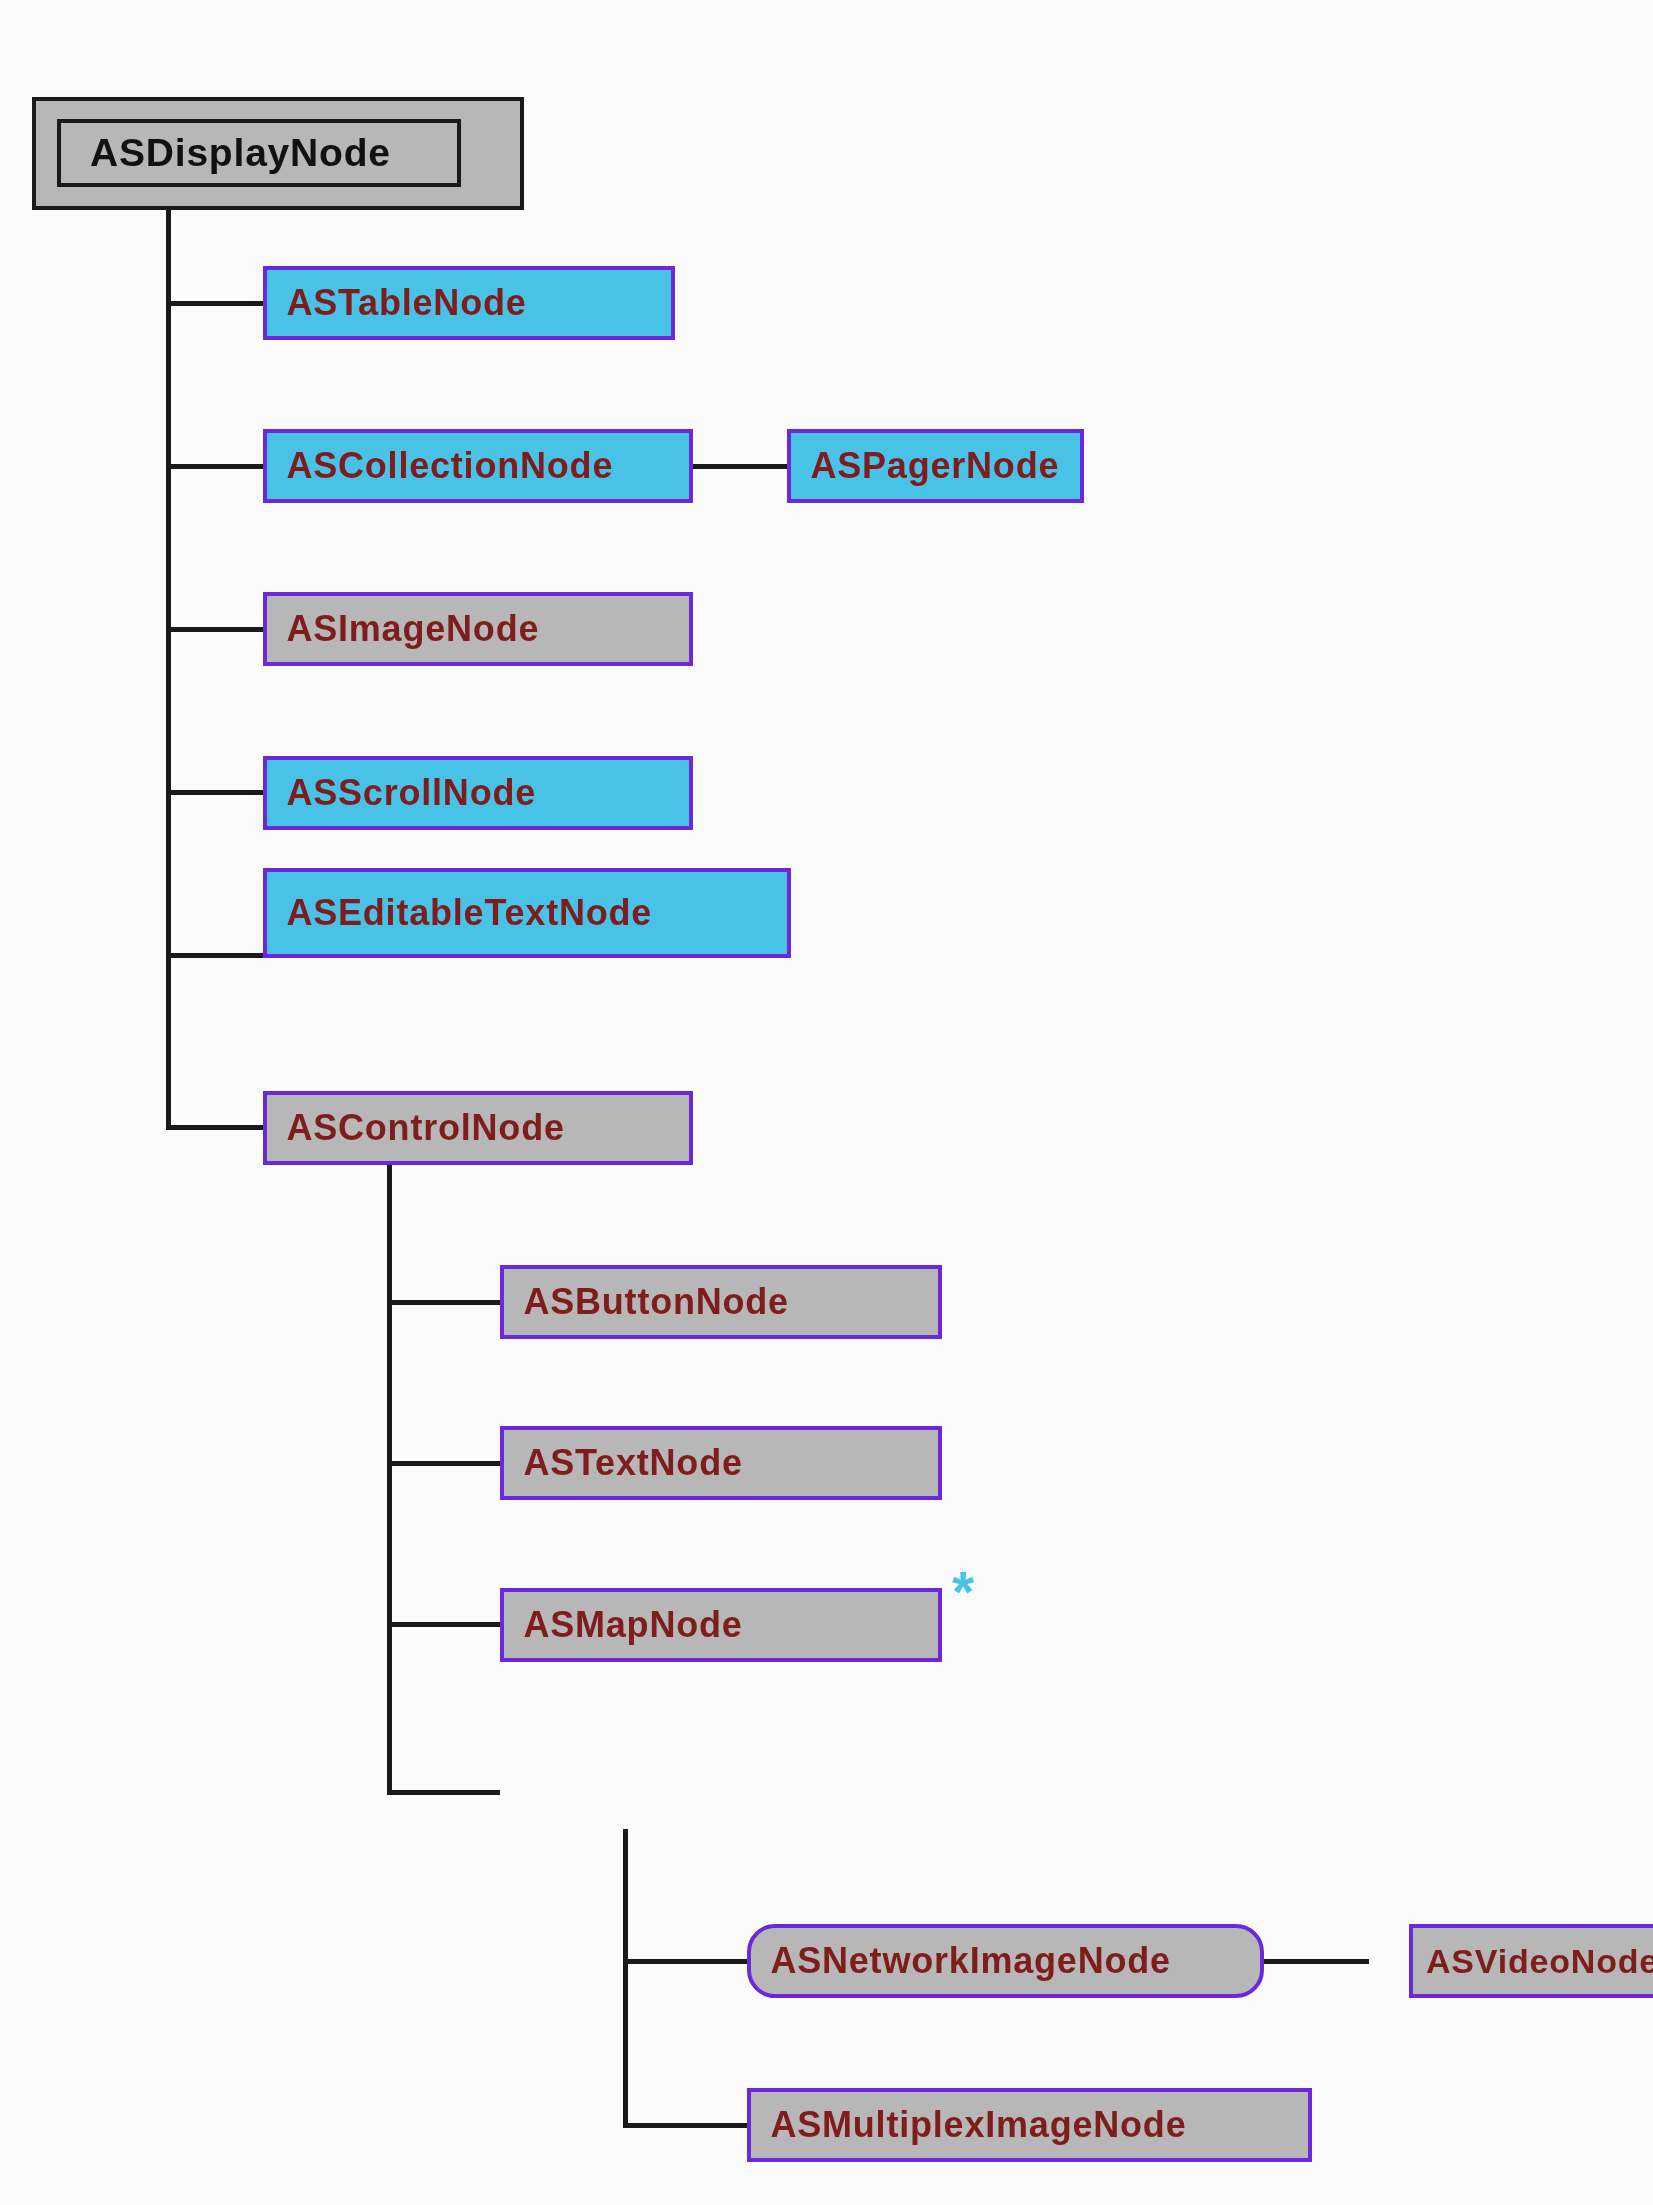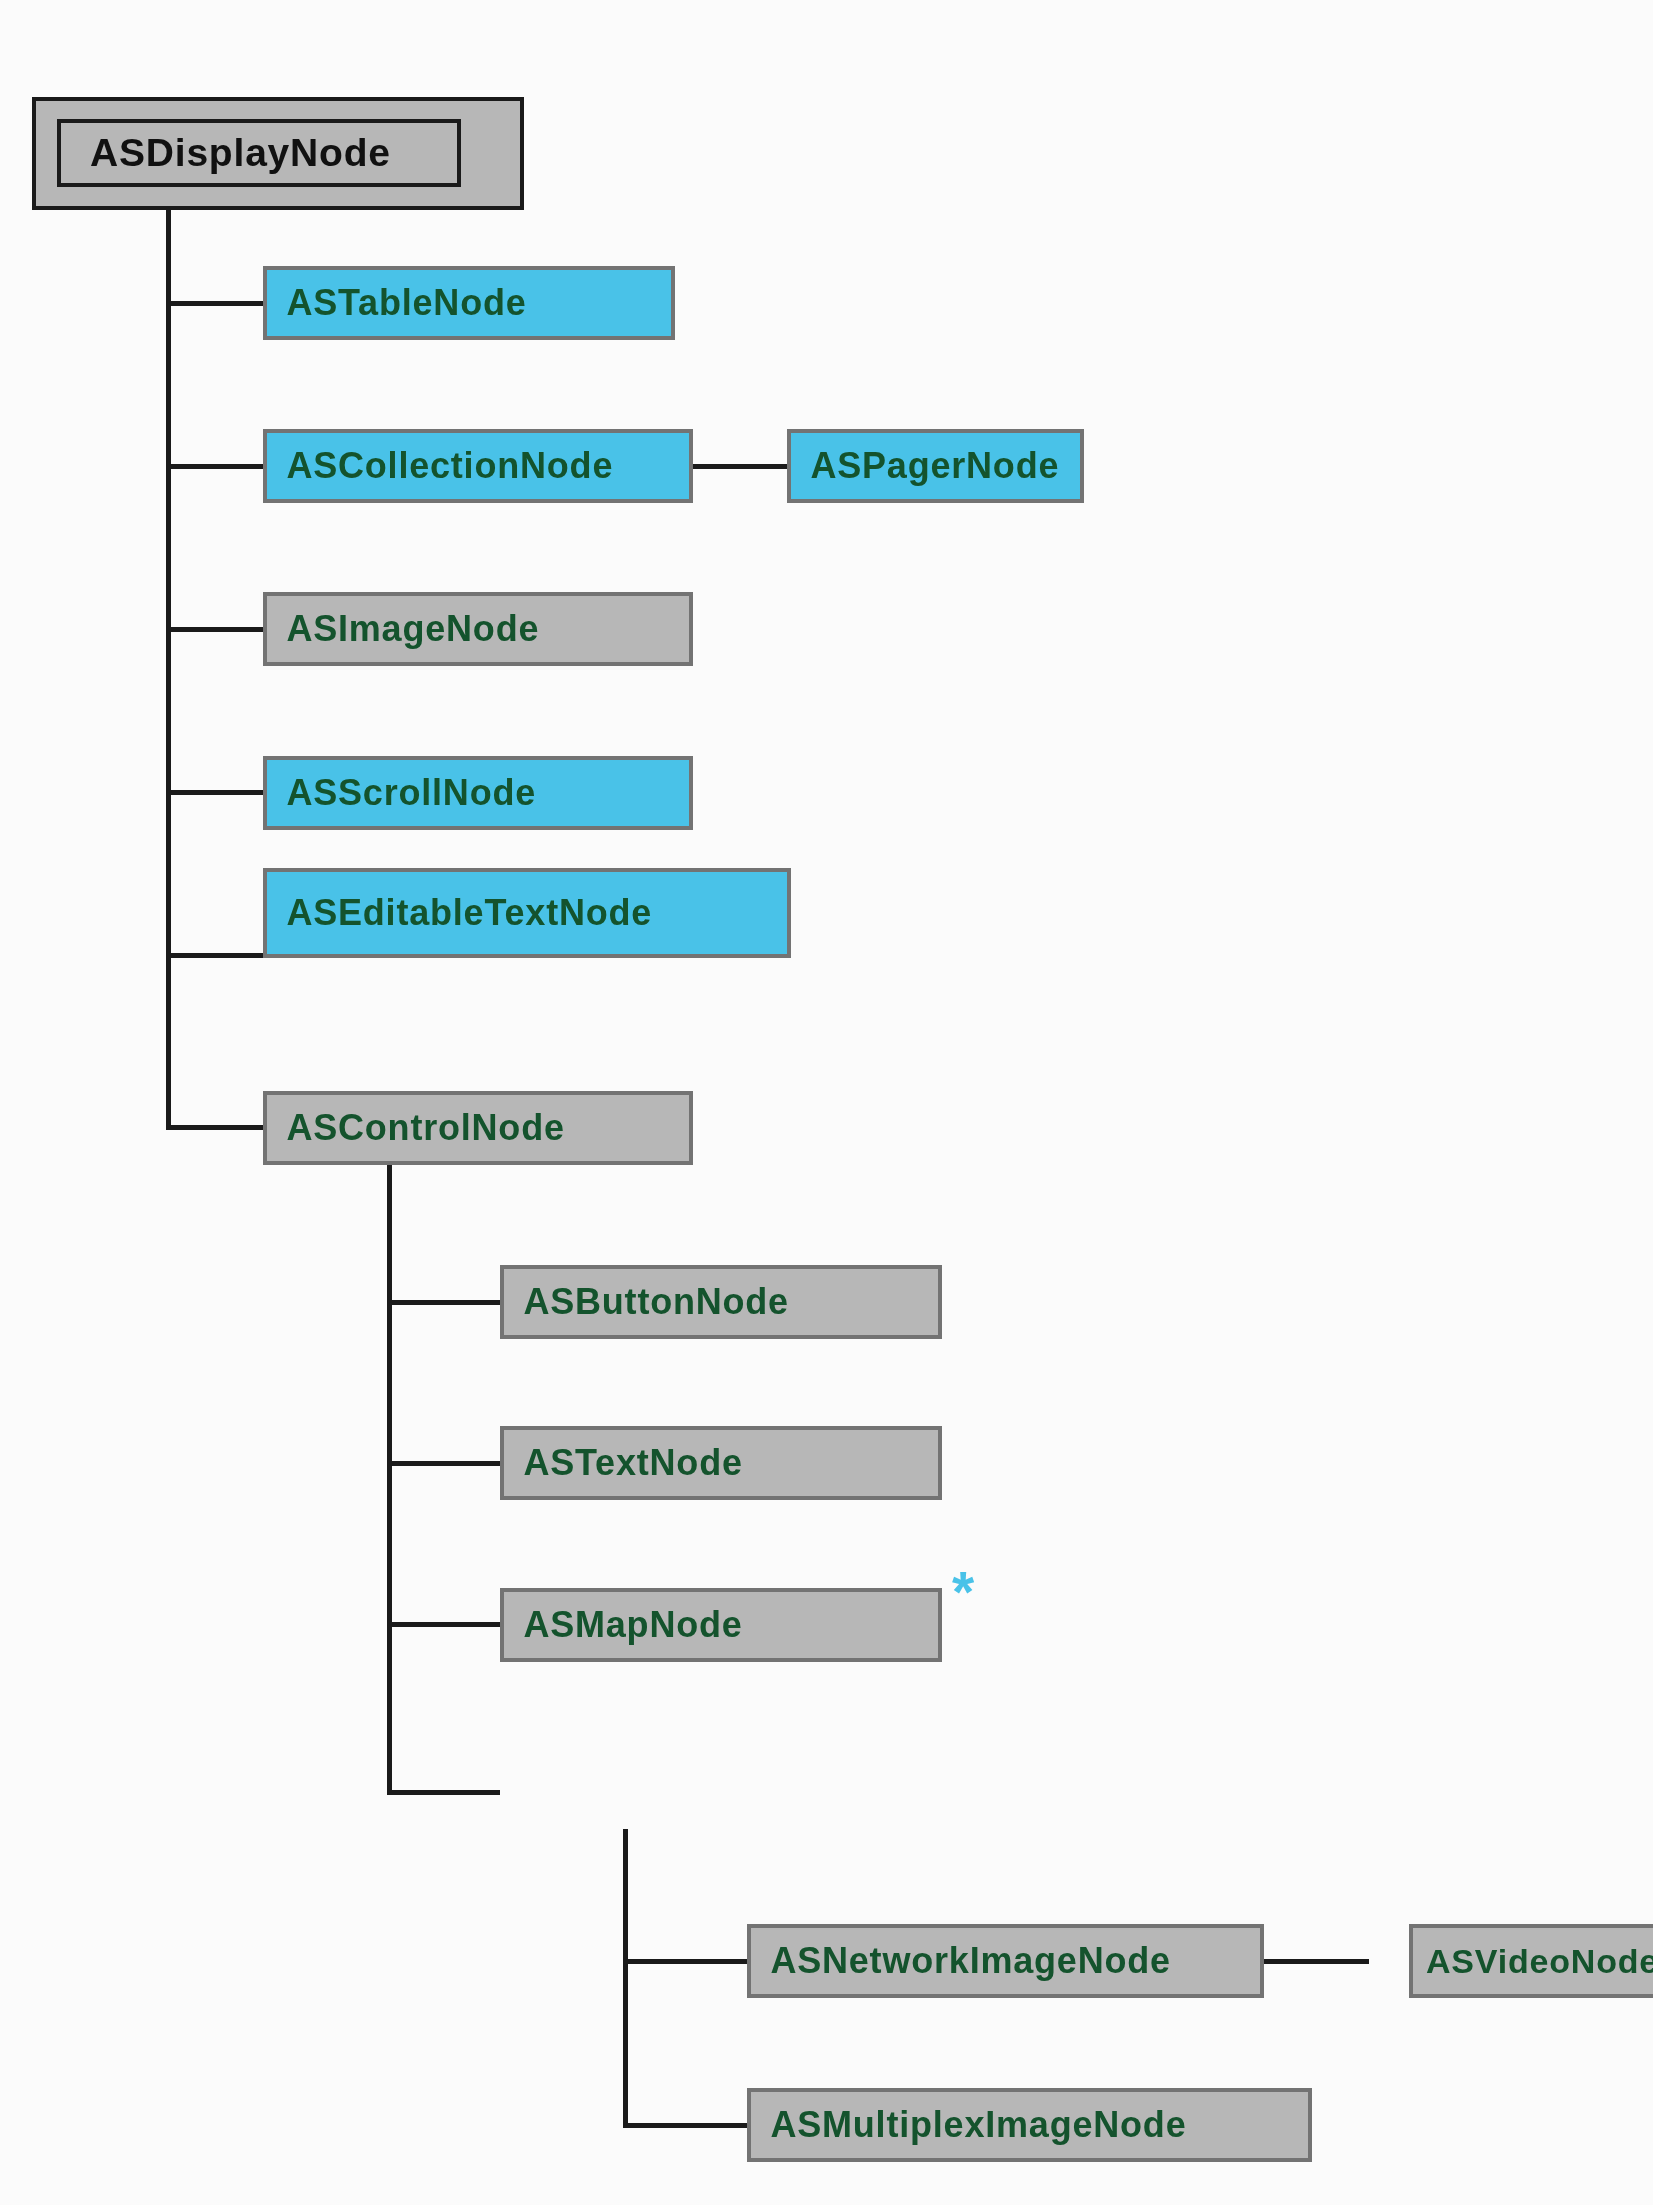--- a/index.html
+++ b/index.html
@@ -9,27 +9,27 @@
     font-family: "Comic Sans MS", "Segoe Script", cursive, sans-serif;
   }
   .canvas {
     position: relative;
     width: 1653px;
     height: 2205px;
   }
   .node {
     position: absolute;
     box-sizing: border-box;
-    border: 4px solid #737373;
+    border: 4px solid #6d28d9;
     display: flex;
     align-items: center;
     padding-left: 19.4px;
     font-size: 36px;
     font-weight: 600;
-    color: #14532d;
+    color: #7f1d1d;
     letter-spacing: 0.8px;
     white-space: nowrap;
   }
   .gray { background: #b7b7b7; }
   .cyan { background: #49c2e8; }
   .root-outer {
     position: absolute;
     box-sizing: border-box;
     border: 4.8px solid #1a1a1a;
     background: #b7b7b7;
@@ -104,21 +104,21 @@
 
   <div class="node gray" style="left:500px; top:1588px; width:442px; height:74px;">ASMapNode</div>
   <div class="star" style="left:952px; top:1564px;">*</div>
 
 
   <div class="line" style="left:623px; top:1829px; width:4.8px; height:299px;"></div>
 
   <div class="line" style="left:623px; top:1959px; width:124px; height:4.8px;"></div>
   <div class="line" style="left:623px; top:2123px; width:124px; height:4.8px;"></div>
 
-  <div class="node gray" style="left:747px; top:1924px; width:517px; height:74px;">ASNetworkImageNode</div>
+  <div class="node gray" style="left:747px; top:1924px; width:517px; height:74px;border-radius:28px;">ASNetworkImageNode</div>
 
   <div class="line" style="left:1264px; top:1959px; width:105px; height:4.8px;"></div>
   <div class="node gray" style="left:1369px; top:1924px; width:258px; height:74px; padding-left:13px; font-size:34px;margin-left:40px;">ASVideoNode</div>
 
   <div class="node gray" style="left:747px; top:2088px; width:565px; height:74px;">ASMultiplexImageNode</div>
 
 </div>
 
 
 </body></html>

